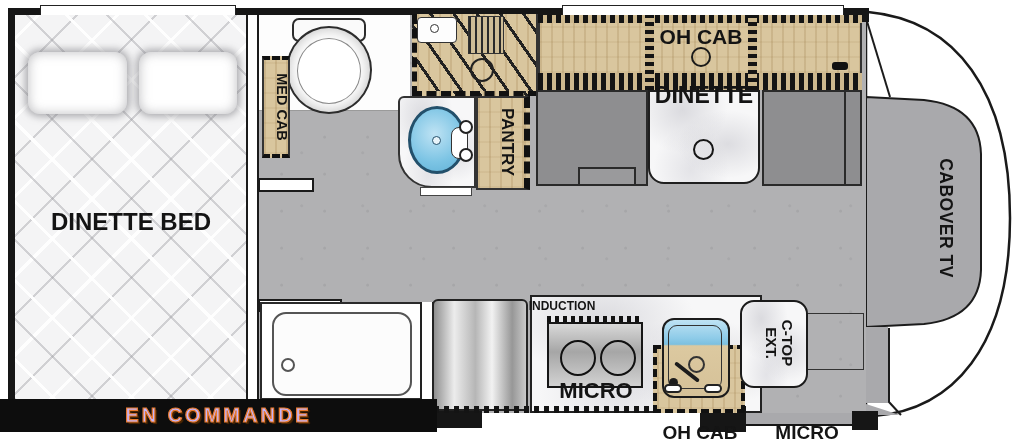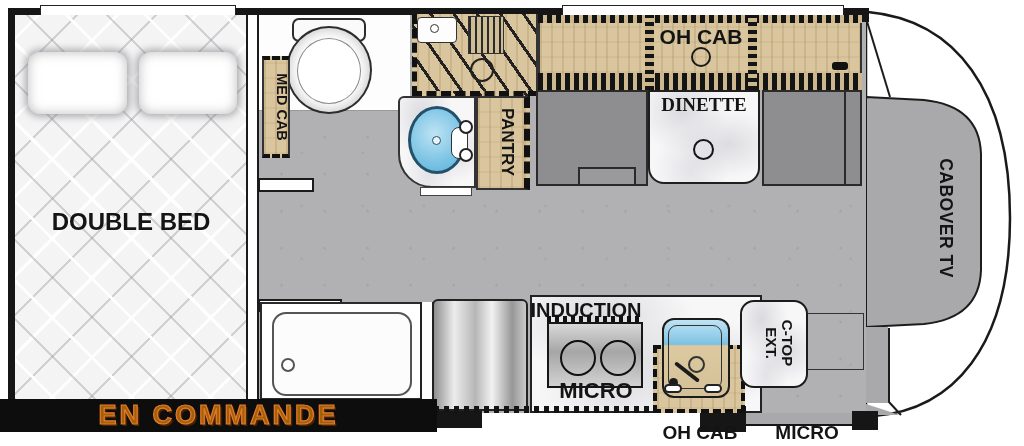--- a/index.html
+++ b/index.html
@@ -49,21 +49,21 @@
   <div class="abs wall" style="left:8px;top:8px;width:7px;height:424px;"></div>
   <div class="abs wall" style="left:8px;top:411px;width:474px;height:17px;"></div>
   <div class="abs wall" style="left:700px;top:413px;width:46px;height:19px;"></div>
   <div class="abs wall" style="left:843px;top:8px;width:26px;height:14px;"></div>
   <div class="abs" style="left:40px;top:5px;width:196px;height:11px;background:#fff;border:1.5px solid #222;"></div>
   <div class="abs" style="left:562px;top:5px;width:282px;height:11px;background:#fff;border:1.5px solid #222;"></div>
 
   <div class="abs quilt" style="left:15px;top:15px;width:233px;height:385px;"></div>
   <div class="abs" style="left:28px;top:52px;width:99px;height:62px;background:#fff;border-radius:12px;box-shadow:0 0 7px 3px rgba(120,120,125,.55), inset 0 0 12px rgba(135,135,140,.55);"></div>
   <div class="abs" style="left:139px;top:52px;width:98px;height:62px;background:#fff;border-radius:12px;box-shadow:0 0 7px 3px rgba(120,120,125,.55), inset 0 0 12px rgba(135,135,140,.55);"></div>
-  <div class="abs label" style="left:20px;top:210px;width:222px;font-size:24px;">DOUBLE BED</div>
+  <div class="abs label" style="left:20px;top:210px;width:222px;font-size:24px;">DINETTE BED</div>
 
   <div class="abs" style="left:246px;top:15px;width:13px;height:385px;background:#fff;border-left:2px solid #1b1b1b;border-right:2px solid #1b1b1b;"></div>
   <div class="abs" style="left:258px;top:178px;width:56px;height:14px;background:#fff;border:2px solid #1b1b1b;"></div>
   <div class="abs" style="left:258px;top:299px;width:84px;height:13px;background:#fff;border:2px solid #1b1b1b;"></div>
 
   <div class="abs" style="left:259px;top:15px;width:151px;height:96px;background:#fdfdfd;border-bottom:1px solid #9a9a9a;"></div>
   <div class="abs" style="left:292px;top:18px;width:74px;height:24px;background:#fafafa;border:2px solid #2c2c2c;border-radius:7px;"></div>
   <div class="abs circle" style="left:286px;top:26px;width:86px;height:88px;background:#fff;border:2.5px solid #2c2c2c;box-shadow:inset 0 0 14px rgba(120,120,120,.5);"></div>
   <div class="abs circle" style="left:297px;top:38px;width:64px;height:66px;border:1.5px solid #8a8a8a;background:#fff;"></div>
   <div class="abs wood" style="left:262px;top:56px;width:28px;height:102px;border-left:2px solid #333;border-right:2px solid #333;border-top:4px dashed #111;border-bottom:4px dashed #111;"></div>
@@ -92,35 +92,35 @@
   <div class="abs hatchH" style="left:538px;top:73px;width:324px;height:17px;"></div>
   <div class="abs hatchV" style="left:645px;top:15px;width:9px;height:75px;"></div>
   <div class="abs hatchV" style="left:748px;top:15px;width:9px;height:75px;"></div>
   <div class="abs label" style="left:646px;top:26px;width:110px;font-size:21px;">OH CAB</div>
   <div class="abs circle" style="left:691px;top:47px;width:20px;height:20px;border:2.5px solid #1a1a1a;background:transparent;"></div>
   <div class="abs" style="left:832px;top:62px;width:16px;height:8px;background:#111;border-radius:3px;"></div>
 
   <div class="abs bench" style="left:536px;top:90px;width:112px;height:96px;"></div>
   <div class="abs" style="left:578px;top:167px;width:58px;height:19px;background:#9a9a9c;border:2px solid #2a2a2a;"></div>
   <div class="abs marble" style="left:648px;top:90px;width:112px;height:94px;border:2px solid #1f1f1f;border-radius:0 0 16px 16px;"></div>
-  <div class="abs label" style="left:648px;top:95px;width:112px;font-size:19px;font-family:Liberation Serif, serif;">DINETTE</div>
+  <div class="abs label" style="left:648px;top:84px;width:112px;font-size:23px;">DINETTE</div>
   <div class="abs circle" style="left:693px;top:139px;width:21px;height:21px;border:2.5px solid #161616;background:transparent;"></div>
   <div class="abs bench" style="left:762px;top:90px;width:100px;height:96px;"></div>
   <div class="abs" style="left:844px;top:92px;width:2px;height:92px;background:#2a2a2a;"></div>
 
   <div class="abs label" style="left:841px;top:200px;width:192px;height:36px;font-size:17.5px;letter-spacing:.5px;transform:rotate(90deg);">CABOVER TV</div>
 
   <div class="abs" style="left:260px;top:302px;width:162px;height:98px;background:#fff;border:2px solid #2b2b2b;"></div>
   <div class="abs" style="left:272px;top:312px;width:140px;height:84px;background:#fcfcfc;border:2px solid #555;border-radius:14px;"></div>
   <div class="abs circle" style="left:281px;top:358px;width:14px;height:14px;border:2px solid #555;background:#fff;"></div>
   <div class="abs" style="left:420px;top:302px;width:14px;height:100px;background:#fff;border-left:2px solid #222;border-right:2px solid #222;"></div>
   <div class="abs steel" style="left:432px;top:299px;width:96px;height:112px;border:2px solid #222;border-radius:6px 6px 0 0;"></div>
 
   <div class="abs marble" style="left:530px;top:295px;width:232px;height:118px;border:2px solid #222;"></div>
-  <div class="abs label" style="left:528px;top:300px;width:116px;font-size:20px;">INDUCTION</div>
+  <div class="abs label" style="left:504px;top:300px;width:116px;font-size:12px;">INDUCTION</div>
   <div class="abs" style="left:547px;top:316px;width:96px;height:6px;background:repeating-linear-gradient(90deg,#111 0 4px,transparent 4px 8px);"></div>
   <div class="abs" style="left:547px;top:322px;width:96px;height:66px;background:linear-gradient(180deg,#d8d8d8,#a6a6a6 45%,#d2d2d2);border:2.5px solid #161616;"></div>
   <div class="abs circle" style="left:560px;top:340px;width:36px;height:36px;border:2.5px solid #111;background:transparent;"></div>
   <div class="abs circle" style="left:600px;top:340px;width:36px;height:36px;border:2.5px solid #111;background:transparent;"></div>
   <div class="abs" style="left:424px;top:406px;width:322px;height:7px;background:repeating-linear-gradient(90deg,#141414 0 5px,transparent 5px 10px);"></div>
   <div class="abs label" style="left:546px;top:380px;width:100px;font-size:22px;">MICRO</div>
 
   <div class="abs wood" style="left:653px;top:345px;width:92px;height:68px;border:4px dashed #111;"></div>
   <div class="abs" style="left:662px;top:318px;width:68px;height:80px;border:2.5px solid #1c1c1c;border-radius:12px;
        background:linear-gradient(180deg,#bfe3f4 0%,#8ecbe8 24%,#7cc0e0 32%,#dcc9a0 34%,#d5c198 100%);"></div>
@@ -136,16 +136,16 @@
   <div class="abs marble" style="left:740px;top:300px;width:68px;height:88px;border:2.5px solid #1b1b1b;border-radius:14px;"></div>
   <div class="abs label" style="left:731px;top:322px;width:86px;height:42px;font-size:15px;transform:rotate(90deg);">
     <span>C-TOP</span><br>
     <span>EXT.</span>
   </div>
   <div class="abs cabfloor" style="left:746px;top:413px;width:106px;height:13px;border-bottom:2px solid #161616;"></div>
   <div class="abs wall" style="left:852px;top:411px;width:26px;height:19px;"></div>
   <div class="abs label" style="left:752px;top:423px;width:110px;font-size:19px;">MICRO</div>
 
   <div class="abs" style="left:0;top:399px;width:437px;height:33px;background:#0d0d0d;display:flex;align-items:center;justify-content:center;">
-    <span class="label" style="font-size:27px;letter-spacing:3px;color:#a16207;-webkit-text-stroke:1.2px #e87a2e;text-shadow:2px 2px 1px rgba(90,45,0,.85);">EN COMMANDE</span>
+    <span class="label" style="font-size:20px;letter-spacing:3px;color:#c4b5fd;-webkit-text-stroke:1.2px #e87a2e;text-shadow:2px 2px 1px rgba(90,45,0,.85);">EN COMMANDE</span>
   </div>
 
 </div>
 
 </body></html>

